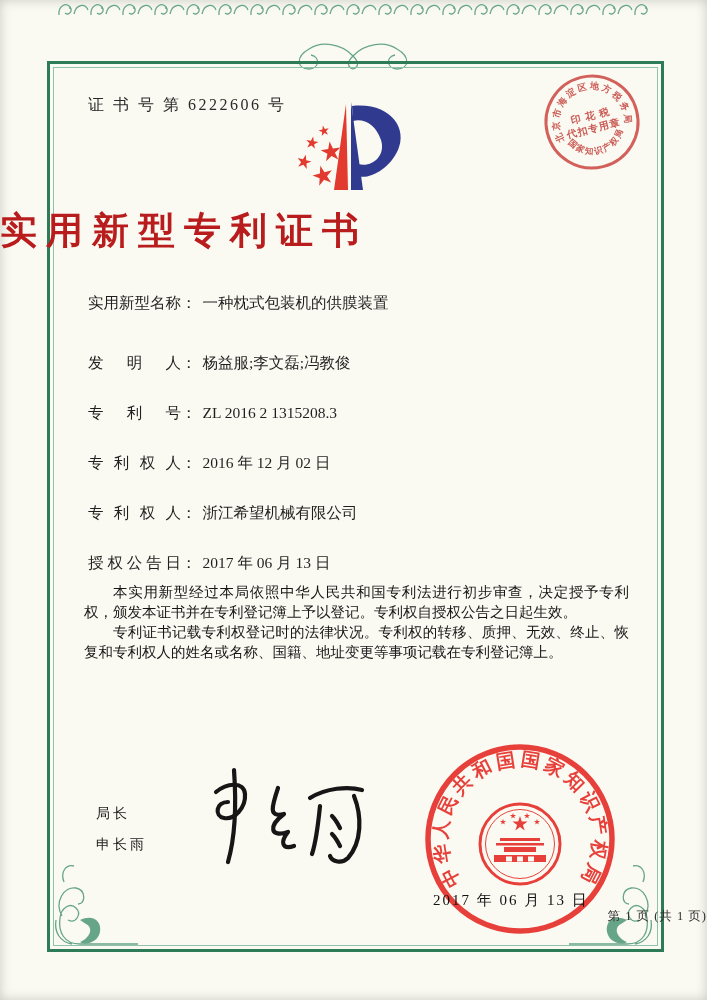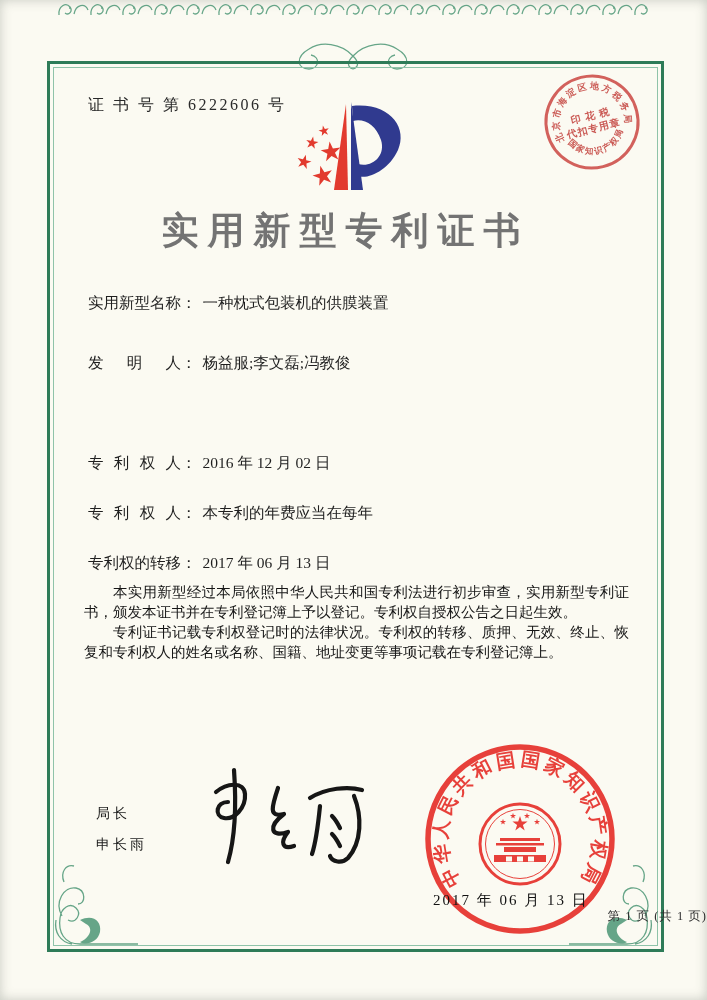--- a/index.html
+++ b/index.html
@@ -15,22 +15,22 @@
     pointer-events:none;
   }
   .band{position:absolute;opacity:.85;}
   .cert-no{position:absolute;left:88px;top:95px;font-size:16px;letter-spacing:2.5px;color:#2a2a2a;}
   .logo{position:absolute;left:268px;top:88px;}
   .tax-stamp{position:absolute;left:542px;top:72px;transform:rotate(-14deg);opacity:.88;}
   .tax-ring{fill:none;stroke:#cd4d48;stroke-width:3;}
   .tax-arc{font-size:9px;letter-spacing:2.5px;fill:#c4443f;font-weight:bold;}
   .tax-arc-b{font-size:8.5px;letter-spacing:1.5px;fill:#c4443f;font-weight:bold;}
   .tax-center{font-size:10px;letter-spacing:1px;fill:#c4443f;text-anchor:middle;font-weight:bold;}
-  .title{position:absolute;left:0;right:16px;top:206px;text-align:center;
-    font-size:37px;font-weight:bold;letter-spacing:9px;color:#737373;}
+  .title{position:absolute;left:0;right:16px;top:206px;
+    font-size:37px;font-weight:bold;letter-spacing:9px;color:#b91c1c;}
   .field{position:absolute;left:88px;font-size:15.5px;color:#1f1f1f;white-space:nowrap;}
   .flabel{display:inline-block;width:93px;text-align:justify;text-align-last:justify;vertical-align:bottom;}
   .fsep{margin-right:6px;}
   .paras{position:absolute;left:84px;top:583px;width:545px;font-size:14.5px;
     line-height:19.6px;text-align:justify;color:#161616;}
   .paras p{margin:0 0 1px 0;text-indent:2em;}
   .officials{position:absolute;left:96px;top:798px;font-size:14px;line-height:31px;
     letter-spacing:3px;color:#1b1b1b;}
   .signature{position:absolute;left:182px;top:762px;}
   .sig-stroke{fill:none;stroke:#161616;stroke-width:4.2;stroke-linecap:round;stroke-linejoin:round;}
@@ -108,32 +108,35 @@
   </svg>
 
   <div class="title">实用新型专利证书</div>
 
   <div class="field" style="top:293px">
     <span class="flabel">实用新型名称</span><span class="fsep">：</span><span>一种枕式包装机的供膜装置</span>
   </div>
   <div class="field" style="top:353px">
     <span class="flabel">发明人</span><span class="fsep">：</span><span>杨益服;李文磊;冯教俊</span>
   </div>
+  <div class="field" style="top:403px">
+    <span class="flabel">专利号</span><span class="fsep">：</span><span>ZL 2016 2 1315208.3</span>
+  </div>
   <div class="field" style="top:453px">
     <span class="flabel">专利权人</span><span class="fsep">：</span><span>2016 年 12 月 02 日</span>
   </div>
   <div class="field" style="top:503px">
-    <span class="flabel">专利权人</span><span class="fsep">：</span><span>本专利的年费应当在每年</span>
+    <span class="flabel">专利权人</span><span class="fsep">：</span><span>浙江希望机械有限公司</span>
   </div>
   <div class="field" style="top:553px">
-    <span class="flabel">专利权的转移</span><span class="fsep">：</span><span>2017 年 06 月 13 日</span>
+    <span class="flabel">授权公告日</span><span class="fsep">：</span><span>2017 年 06 月 13 日</span>
   </div>
 
   <div class="paras">
-    <p>本实用新型经过本局依照中华人民共和国专利法进行初步审查，实用新型专利证书，颁发本证书并在专利登记簿上予以登记。专利权自授权公告之日起生效。</p>
+    <p>本实用新型经过本局依照中华人民共和国专利法进行初步审查，决定授予专利权，颁发本证书并在专利登记簿上予以登记。专利权自授权公告之日起生效。</p>
     <p>专利证书记载专利权登记时的法律状况。专利权的转移、质押、无效、终止、恢复和专利权人的姓名或名称、国籍、地址变更等事项记载在专利登记簿上。</p>
   </div>
 
   <div class="officials">
     <div>局长</div>
     <div>申长雨</div>
   </div>
 
   <svg class="signature" width="200" height="115" viewBox="0 0 200 115">
     <path class="sig-stroke" d="M34,30 C46,20 62,20 63,32 C64,46 52,58 42,56 C32,54 34,40 46,40"></path>

